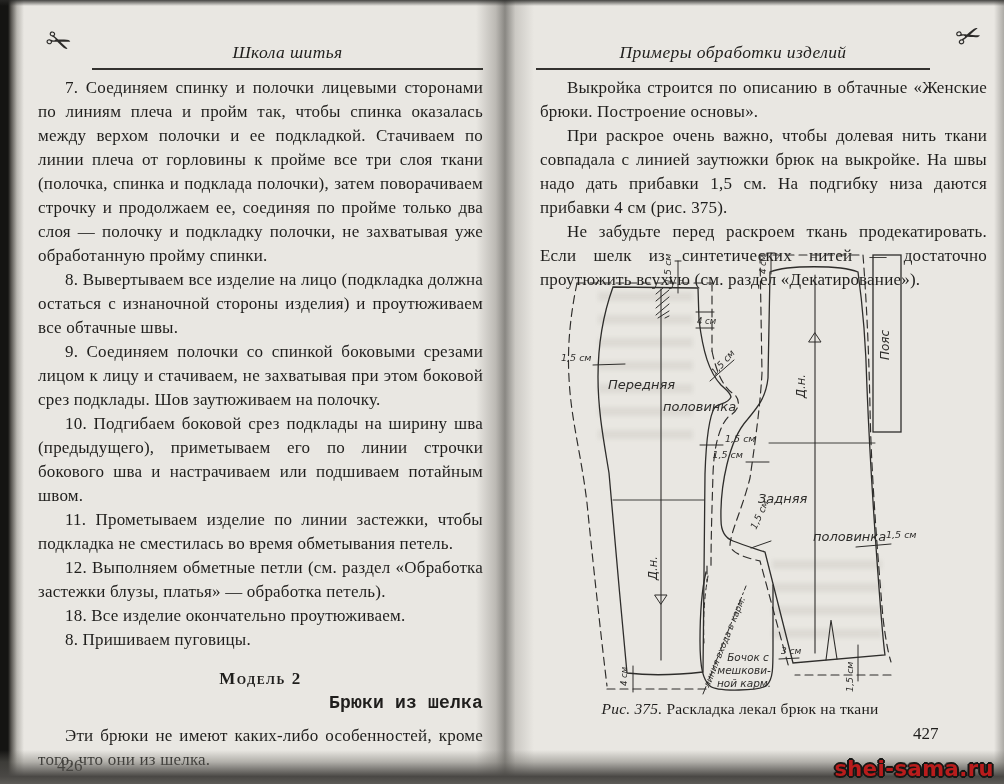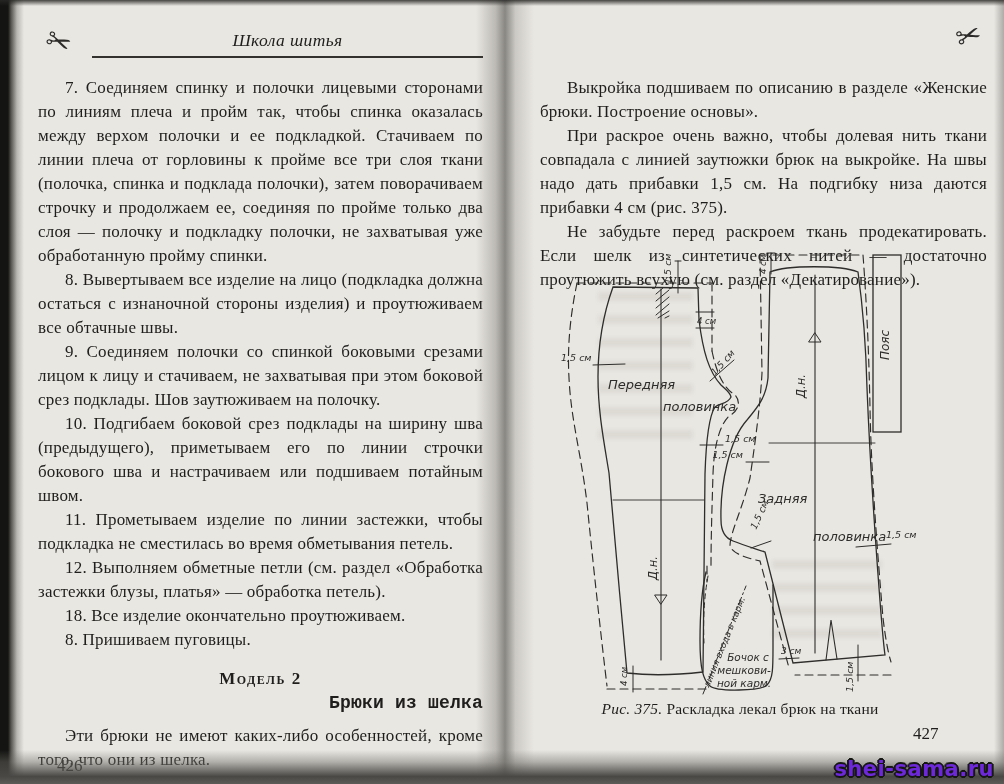--- a/index.html
+++ b/index.html
@@ -12,21 +12,21 @@
   .edge-top{position:absolute;left:0;right:0;top:0;height:6px;
     background:linear-gradient(to bottom,rgba(40,40,38,.85),rgba(0,0,0,0));}
   .edge-right{position:absolute;right:0;top:0;bottom:0;width:10px;
     background:linear-gradient(to left,rgba(60,58,54,.35),rgba(0,0,0,0));}
   .edge-bottom{position:absolute;left:0;right:0;bottom:0;height:34px;
     background:linear-gradient(to bottom,rgba(90,88,84,0) 0,rgba(110,108,102,.45) 35%,#4a4845 78%,#5d5b57 100%);}
   .gutter{position:absolute;left:476px;top:0;bottom:0;width:58px;
     background:linear-gradient(to right,rgba(0,0,0,0) 0,rgba(70,66,60,.28) 34%,rgba(42,40,36,.5) 50%,rgba(70,66,60,.18) 68%,rgba(0,0,0,0) 100%);}
   
   .hdr{position:absolute;top:30px;font-style:italic;font-size:17.5px;letter-spacing:.4px;}
-  .hdr .rule{border-bottom:2px solid #33322f;padding-bottom:5px;text-align:center;}
+  .hdr .rule{border-bottom:2px solid #33322f;padding-bottom:5px;text-align:center;margin-top:12px;}
   .hdr-left{left:38px;width:445px;}
   .hdr-left .rule{margin-left:54px;}
   .hdr-right{left:536px;width:452px;}
   .hdr-right .rule{margin-right:58px;}
   .scissors{position:absolute;font-size:30px;font-family:"DejaVu Sans",sans-serif;color:#2c2b29;font-style:normal;}
   .scissors.l{left:8px;top:-6px;transform:rotate(22deg);}
   .scissors.r{right:6px;top:-12px;transform:rotate(-18deg);}
   
   .coltext{position:absolute;font-size:17px;line-height:24px;letter-spacing:.2px;text-align:justify;}
   .coltext p{margin:0;text-indent:27px;}
@@ -38,21 +38,21 @@
   .pagenum{position:absolute;font-size:17px;}
   .pn-left{left:57px;top:756px;}
   .pn-right{left:913px;top:724px;}
   
   .figure{position:absolute;left:557px;top:248px;width:440px;height:452px;}
   .fig-caption{position:absolute;left:520px;top:700px;width:440px;text-align:center;font-size:15.5px;letter-spacing:.2px;}
   .fig-caption .ref{font-style:italic;}
   svg text{fill:#2e2d2b;font-family:"DejaVu Sans",sans-serif;font-style:italic;}
   .smudge{position:absolute;background:repeating-linear-gradient(180deg,rgba(118,112,102,.10) 0 9px,rgba(0,0,0,0) 9px 23px);filter:blur(2px);}
   .watermark{position:absolute;right:10px;bottom:3px;font-family:"DejaVu Sans",sans-serif;font-weight:bold;
-    font-size:21px;letter-spacing:.5px;color:#6d28d9;
+    font-size:21px;letter-spacing:.5px;color:#b91c1c;
     text-shadow:-2px 0 0 #171715,2px 0 0 #171715,0 -2px 0 #171715,0 2px 0 #171715,
                 -1px -1px 0 #171715,1px 1px 0 #171715,1px -1px 0 #171715,-1px 1px 0 #171715;}
 </style>
 </head>
 <body>
 
 <div class="scan">
 
   <div>
     <div class="hdr hdr-left">
@@ -73,25 +73,26 @@
       <p class="model-s">Брюки из шелка</p>
       <p>Эти брюки не имеют каких-либо особенностей, кроме того, что они из шелка.</p>
       <p>Длина их — до щиколотки, ширина — приблизительно на 5 см меньше, чем длина вашей ступни или же равна ей.</p>
     </div>
 
     <div class="pagenum pn-left">426</div>
   </div>
 
   <div>
     <div class="hdr hdr-right">
+      <div class="rule">Примеры обработки изделий</div>
       <span class="scissors r">✂</span>
     </div>
 
     <div class="coltext right-col">
-      <p>Выкройка подшиваем по описанию в разделе «Женские брюки. Построение основы».</p>
+      <p>Выкройка строится по описанию в обтачные «Женские брюки. Построение основы».</p>
       <p>При раскрое очень важно, чтобы долевая нить ткани совпадала с линией заутюжки брюк на выкройке. На швы надо дать прибавки 1,5 см. На подгибку низа даются прибавки 4 см (рис. 375).</p>
       <p>Не забудьте перед раскроем ткань продекатировать. Если шелк из синтетических нитей — достаточно проутюжить всухую (см. раздел «Декатирование»).</p>
     </div>
 
     <div class="smudge" style="left:598px;top:292px;width:95px;height:150px;"></div>
     <div class="smudge" style="left:772px;top:560px;width:110px;height:80px;"></div>
 
     <svg class="figure" viewBox="0 0 440 452" width="440" height="452" xmlns="http://www.w3.org/2000/svg">
       <g fill="none" stroke="#2e2d2b" stroke-width="1.3" stroke-linecap="round">
 

